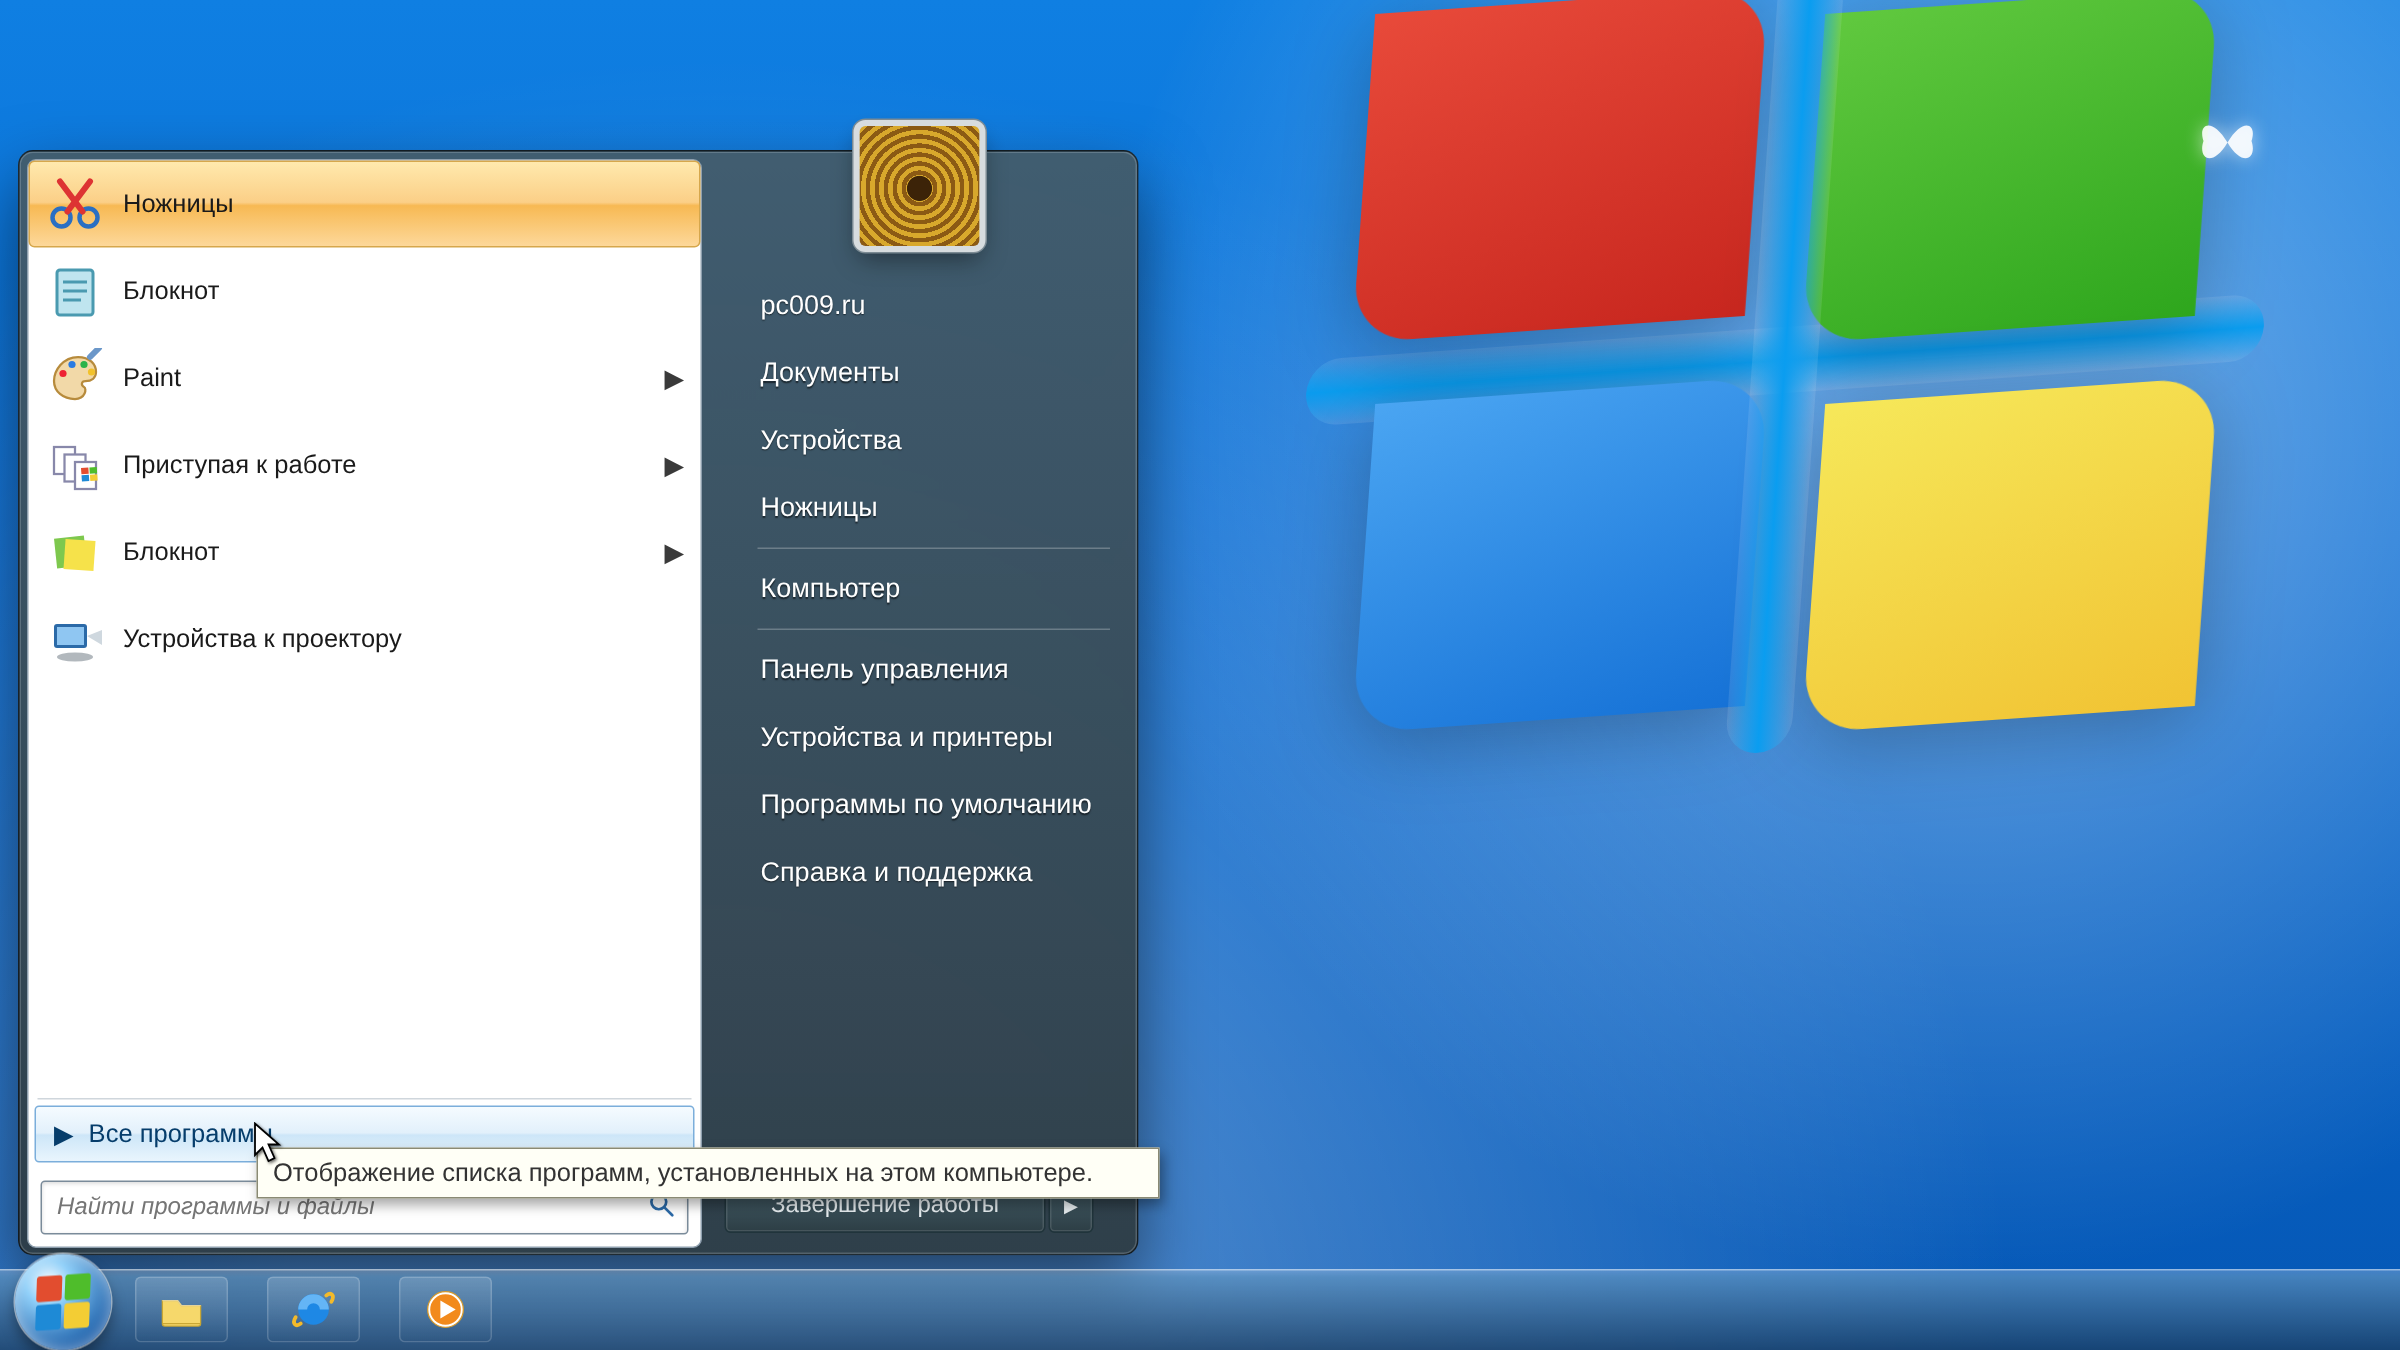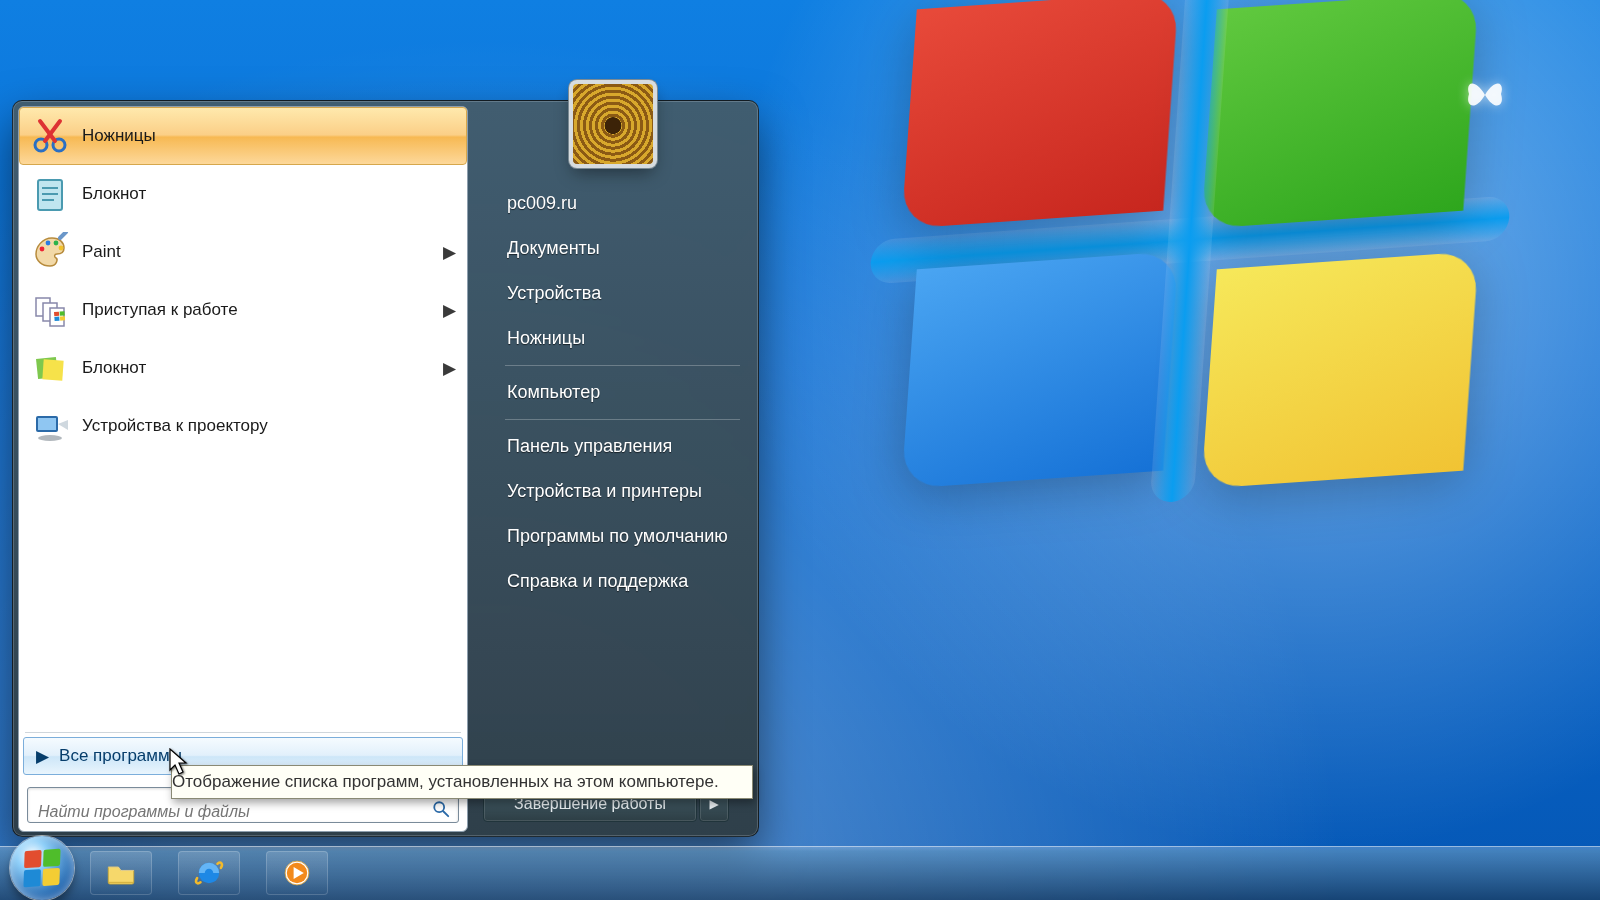--- a/index.html
+++ b/index.html
@@ -68,21 +68,21 @@
   .list-divider{height:1px;background:#cfd6dc;margin:6px 6px 0;}
   .all-programs{
     margin:4px;padding:0 12px;height:36px;display:flex;align-items:center;gap:10px;
     border:1px solid #7baedb;border-radius:3px;
     background:linear-gradient(180deg,#f5fbff 0%,#e2f0fb 48%,#cde6f8 52%,#e9f5fd 100%);
     font-size:17px;color:#063d6b;
   }
   .all-programs .tri{color:#063d6b}
   .searchrow{padding:8px;}
   .search-wrap{
-    display:flex;align-items:flex-end;gap:21px;height:34px;border:1px solid #7a8b9a;border-radius:3px;
+    display:flex;align-items:center;gap:21px;height:34px;border:1px solid #7a8b9a;border-radius:3px;
     background:#fff;padding:0 8px;box-shadow:inset 0 1px 3px rgba(0,0,0,.15);
   }
   .search-wrap input{
     flex:1;border:0;outline:0;font-size:16px;font-style:italic;color:#4a5a66;background:transparent;
   }
   .search-wrap .mag{color:#2b6aa8}
 
   .sm-right{
     position:absolute;left:470px;right:12px;top:80px;bottom:18px;
     display:flex;flex-direction:column;color:#fff;font-size:18px;margin-left:16px;
@@ -112,21 +112,21 @@
     position:absolute;left:686px;bottom:14px;width:28px;height:34px;
     border:1px solid #20343b;border-radius:4px;
     background:linear-gradient(180deg,#47616c,#2d3e45);
     color:#e8eef1;display:flex;align-items:center;justify-content:center;font-size:12px;
     box-shadow:inset 0 0 0 1px rgba(255,255,255,.12);
   }
 
   
   .tooltip{
     position:absolute;left:171px;top:765px;min-width:580px;
-    background:#fffff6;border:1px solid #8a8a74;padding:6px 0;font-size:17px;color:#333;
+    background:#fffff6;border:1px solid #8a8a74;padding:6px 10px;font-size:17px;color:#333;
     box-shadow:2px 4px 8px rgba(0,0,0,.35);z-index:50;
   }
   .cursor-arrow{position:absolute;left:168px;top:748px;z-index:60;pointer-events:none}
   .cursor-arrow svg{width:22px;height:28px;filter:drop-shadow(1px 1px 1px rgba(0,0,0,.6))}
 
   
   .taskbar{
     position:absolute;left:0;right:0;bottom:0;height:54px;
     background:linear-gradient(180deg,rgba(255,255,255,.25) 0,rgba(100,150,190,.65) 10%,rgba(30,60,90,.70) 100%);
     box-shadow:inset 0 1px 0 rgba(255,255,255,.45);

